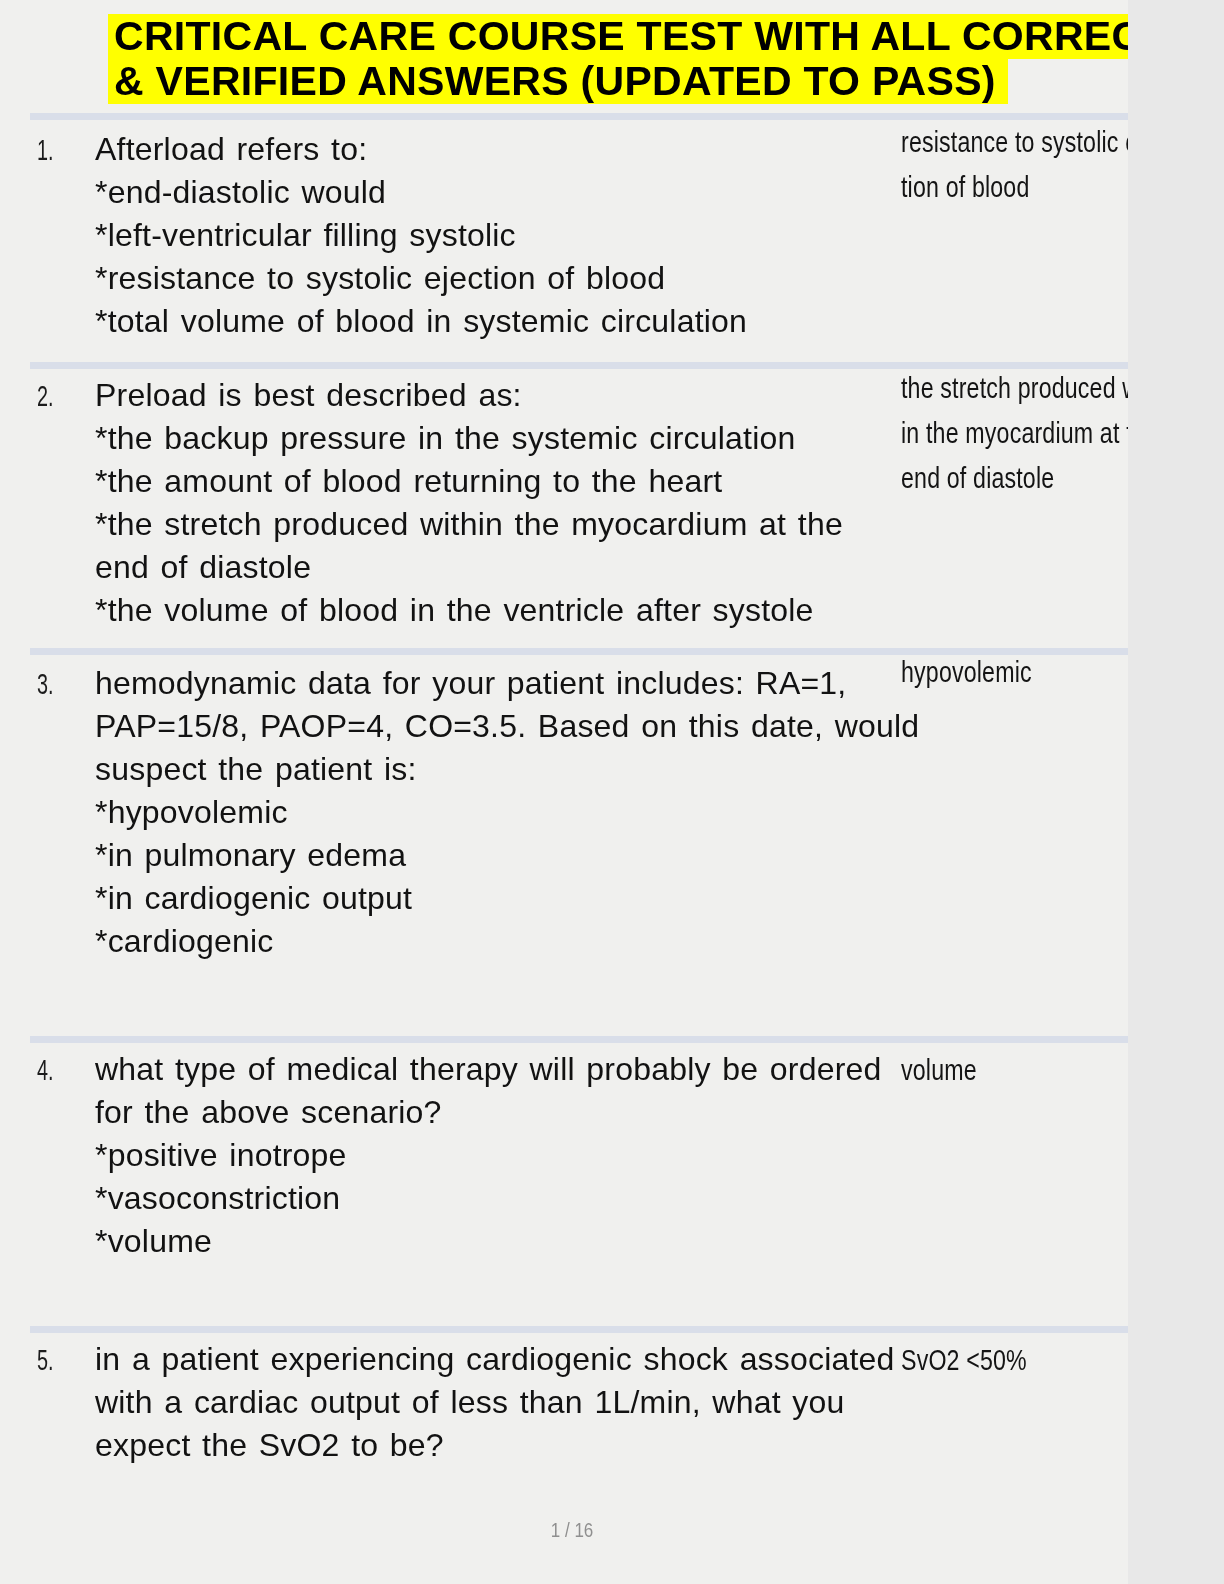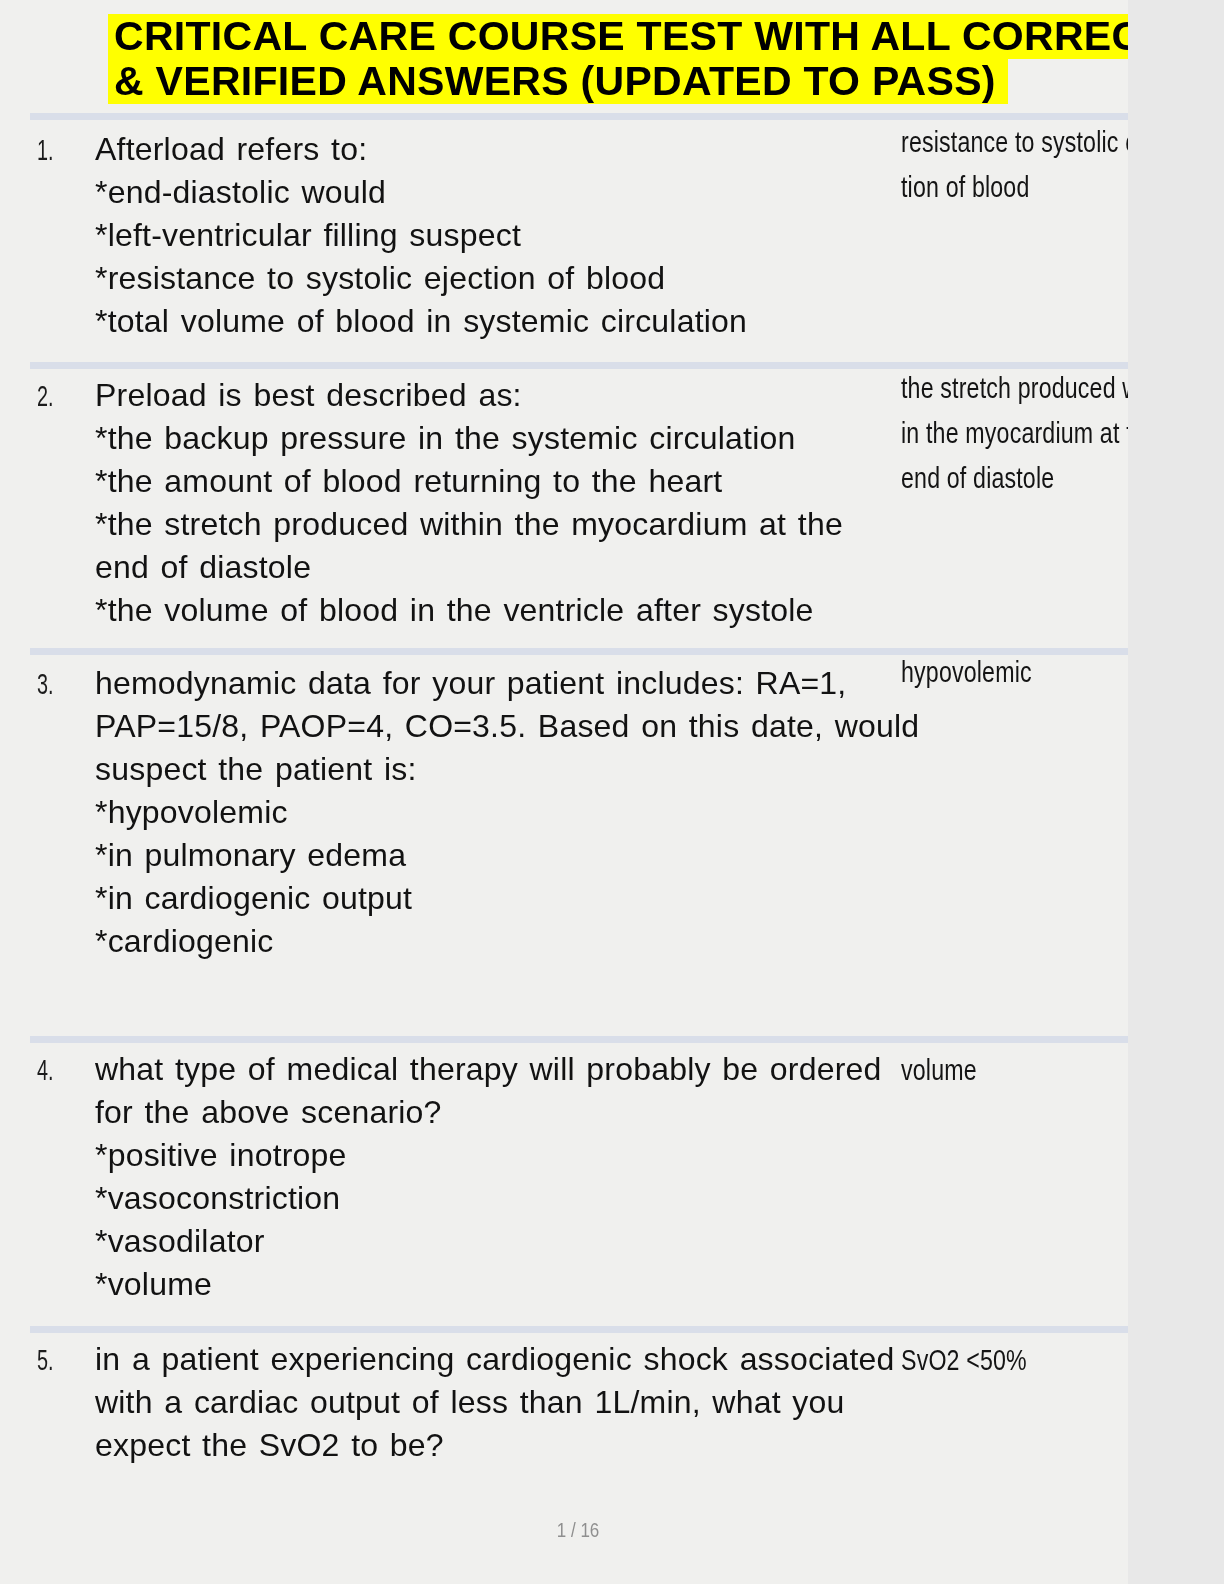--- a/index.html
+++ b/index.html
@@ -64,21 +64,21 @@
     white-space: pre;
     color: #141414;
     transform: scaleX(0.8);
     transform-origin: left top;
     letter-spacing: 0.2px;
   }
   
   .footer {
     position: absolute;
     top: 1519px;
-    left: 14px;
+    left: 8px;
     width: 100%;
     text-align: center;
   }
   .footer span {
     display: inline-block;
     font-size: 20px;
     color: #8f8f8f;
     transform: scaleX(0.85);
     white-space: pre;
   }
@@ -92,21 +92,21 @@
     <span class="hl">CRITICAL CARE COURSE TEST WITH ALL CORRECT</span>
     <span class="hl">&amp; VERIFIED ANSWERS (UPDATED TO PASS)</span>
   </header>
 
   <div class="divider" style="top:113px"></div>
   <section class="q" style="top:128px">
     <div class="qnum">1.</div>
     <div class="qbody">
       <div class="qtext">Afterload refers to:</div>
       <div class="opt">*end-diastolic would</div>
-      <div class="opt">*left-ventricular filling suspect</div>
+      <div class="opt">*left-ventricular filling systolic</div>
       <div class="opt">*resistance to systolic ejection of blood</div>
       <div class="opt">*total volume of blood in systemic circulation</div>
     </div>
   </section>
   <div class="ans" style="top:120px">resistance to systolic ejec-
 tion of blood</div>
 
   <div class="divider" style="top:362px"></div>
   <section class="q" style="top:374px">
     <div class="qnum">2.</div>
@@ -139,21 +139,20 @@
   <div class="ans" style="top:650px">hypovolemic</div>
 
   <div class="divider" style="top:1036px"></div>
   <section class="q" style="top:1048px">
     <div class="qnum">4.</div>
     <div class="qbody">
       <div class="qtext">what type of medical therapy will probably be ordered
 for the above scenario?</div>
       <div class="opt">*positive inotrope</div>
       <div class="opt">*vasoconstriction</div>
-      <div class="opt">*vasodilator</div>
       <div class="opt">*volume</div>
     </div>
   </section>
   <div class="ans" style="top:1048px">volume</div>
 
   <div class="divider" style="top:1326px"></div>
   <section class="q" style="top:1338px">
     <div class="qnum">5.</div>
     <div class="qbody">
       <div class="qtext">in a patient experiencing cardiogenic shock associated

